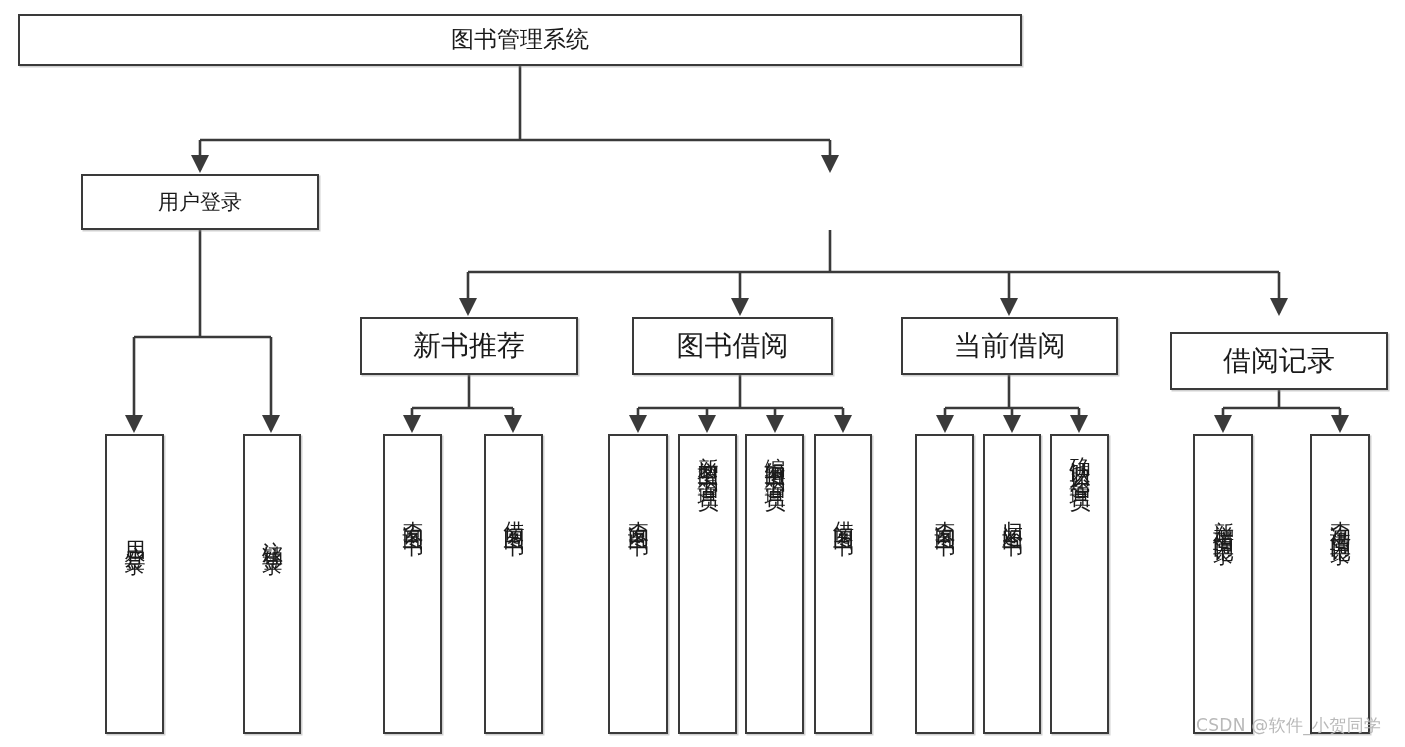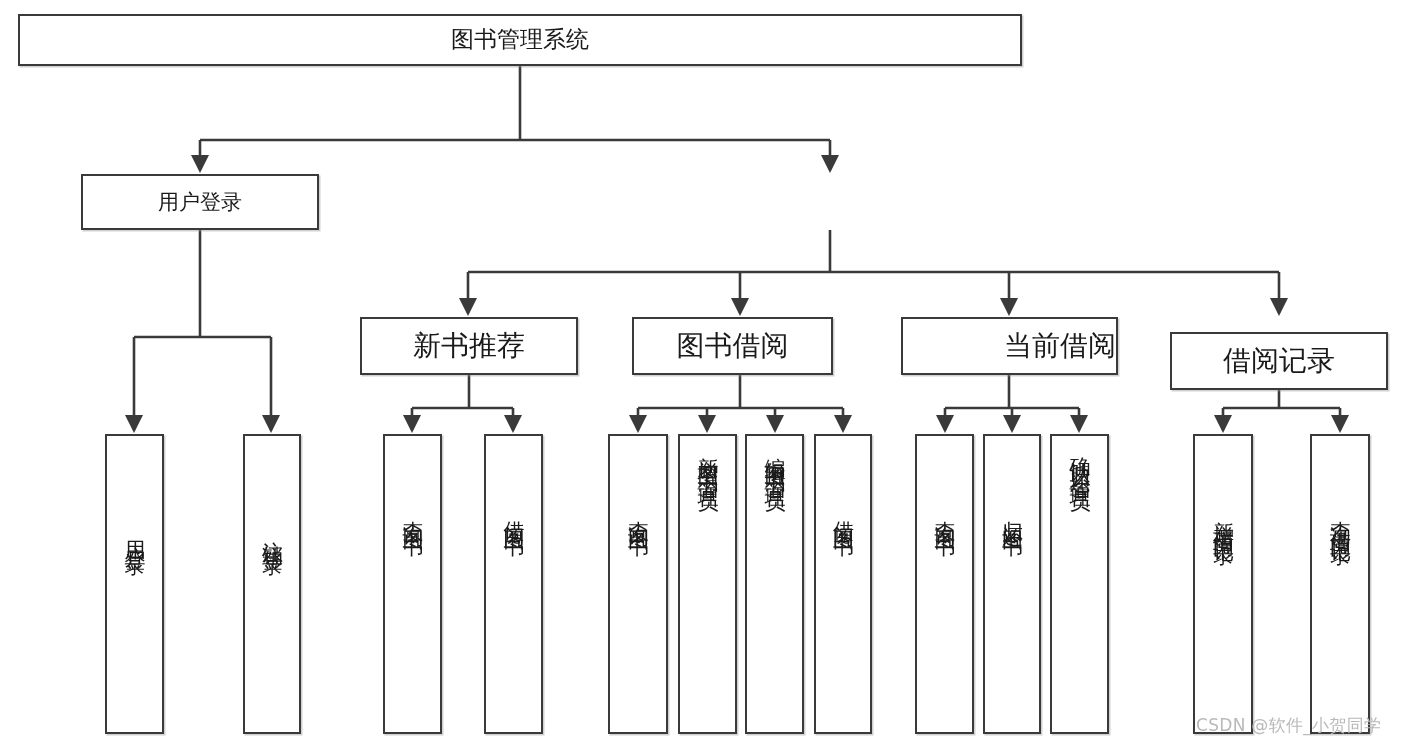--- a/index.html
+++ b/index.html
@@ -49,21 +49,21 @@
   
   .lvl1 { height: 56px; }
   #n-login   { left: 81px;  top: 174px; width: 238px; }
   #n-bookmgr { left: 712px; top: 174px; width: 236px; }
   .lvl1 .lbl { font-size: 21px; }
 
   
   .lvl2 { height: 58px; }
   #n-newbook   { left: 360px;  top: 317px; width: 218px; }
   #n-borrow    { left: 632px;  top: 317px; width: 201px; }
-  #n-current   { left: 901px;  top: 317px; width: 217px; justify-content: flex-end; }
+  #n-current   { left: 901px;  top: 317px; width: 217px; }
   #n-record    { left: 1170px; top: 332px; width: 218px; }
   .lvl2 .lbl { font-size: 28px; }
 
   
   .leaf {
     top: 434px;
     height: 300px;
     align-items: flex-start;
     padding-top: 4px;
   }

